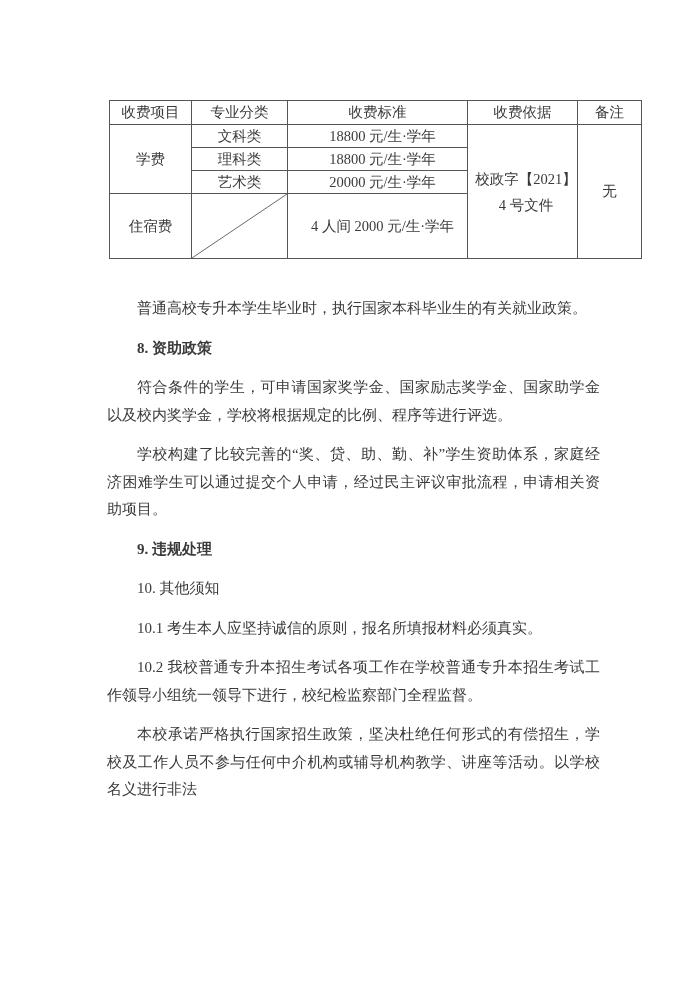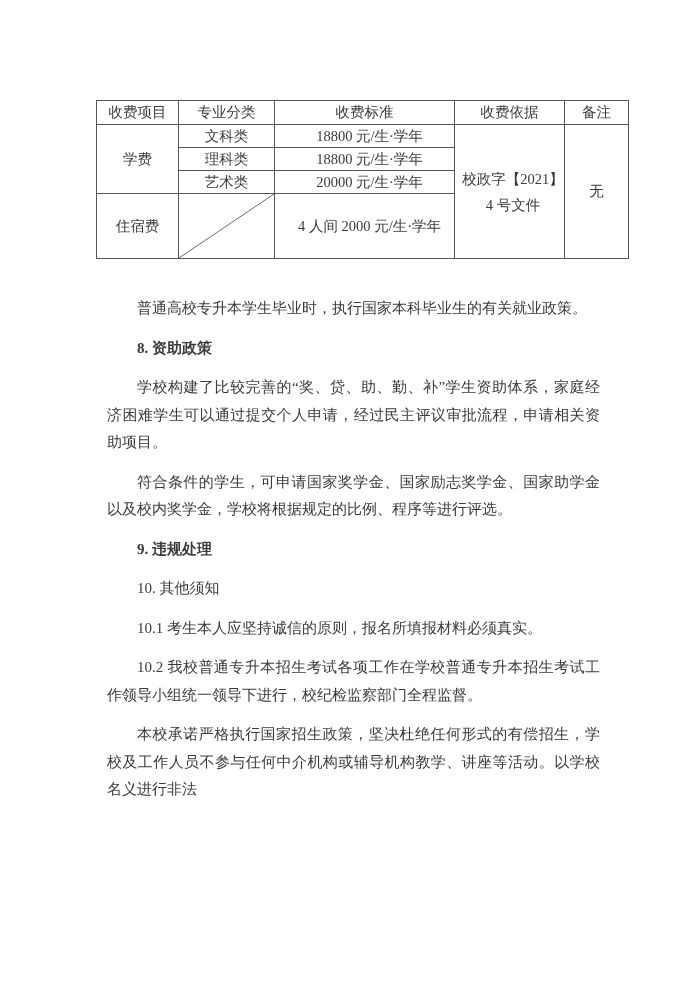--- a/index.html
+++ b/index.html
@@ -18,21 +18,21 @@
   .page {
     position: absolute;
     left: 0; top: 0;
     width: 700px; height: 993px;
     background: #ffffff;
   }
 
   
   table.fee-table {
     position: absolute;
-    left: 96px;
+    left: 109px;
     top: 100px;
     border-collapse: collapse;
     table-layout: fixed;
     font-size: 14.5px;
     color: #3a3a3a;
   }
   .fee-table td, .fee-table th {
     border: 1px solid #565656;
     font-weight: normal;
     text-align: center;
@@ -134,22 +134,22 @@
         </svg>
       </td>
       <td class="left-pad">4 人间 2000 元/生·学年</td>
     </tr>
   </tbody>
     </table>
 
   <div class="doc-body">
       <p class="body">普通高校专升本学生毕业时，执行国家本科毕业生的有关就业政策。</p>
       <p class="heading">8. 资助政策</p>
+      <p class="body">符合条件的学生，可申请国家奖学金、国家励志奖学金、国家助学金以及校内奖学金，学校将根据规定的比例、程序等进行评选。</p>
       <p class="body">学校构建了比较完善的“奖、贷、助、勤、补”学生资助体系，家庭经济困难学生可以通过提交个人申请，经过民主评议审批流程，申请相关资助项目。</p>
-      <p class="body">符合条件的学生，可申请国家奖学金、国家励志奖学金、国家助学金以及校内奖学金，学校将根据规定的比例、程序等进行评选。</p>
       <p class="heading">9. 违规处理</p>
       <p class="body">10. 其他须知</p>
       <p class="body">10.1 考生本人应坚持诚信的原则，报名所填报材料必须真实。</p>
       <p class="body">10.2 我校普通专升本招生考试各项工作在学校普通专升本招生考试工作领导小组统一领导下进行，校纪检监察部门全程监督。</p>
       <p class="body">本校承诺严格执行国家招生政策，坚决杜绝任何形式的有偿招生，学校及工作人员不参与任何中介机构或辅导机构教学、讲座等活动。以学校名义进行非法</p>
     </div>
 
 </div>
 
 </body></html>

